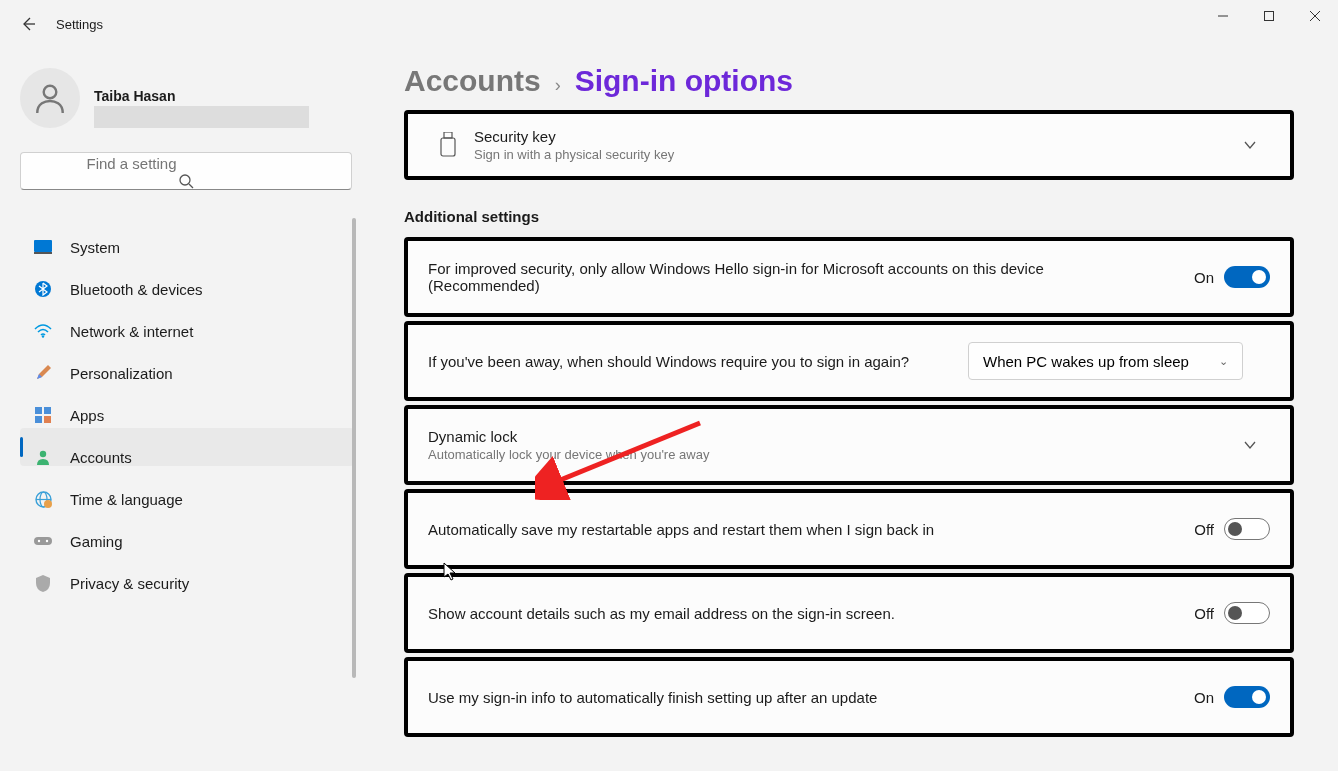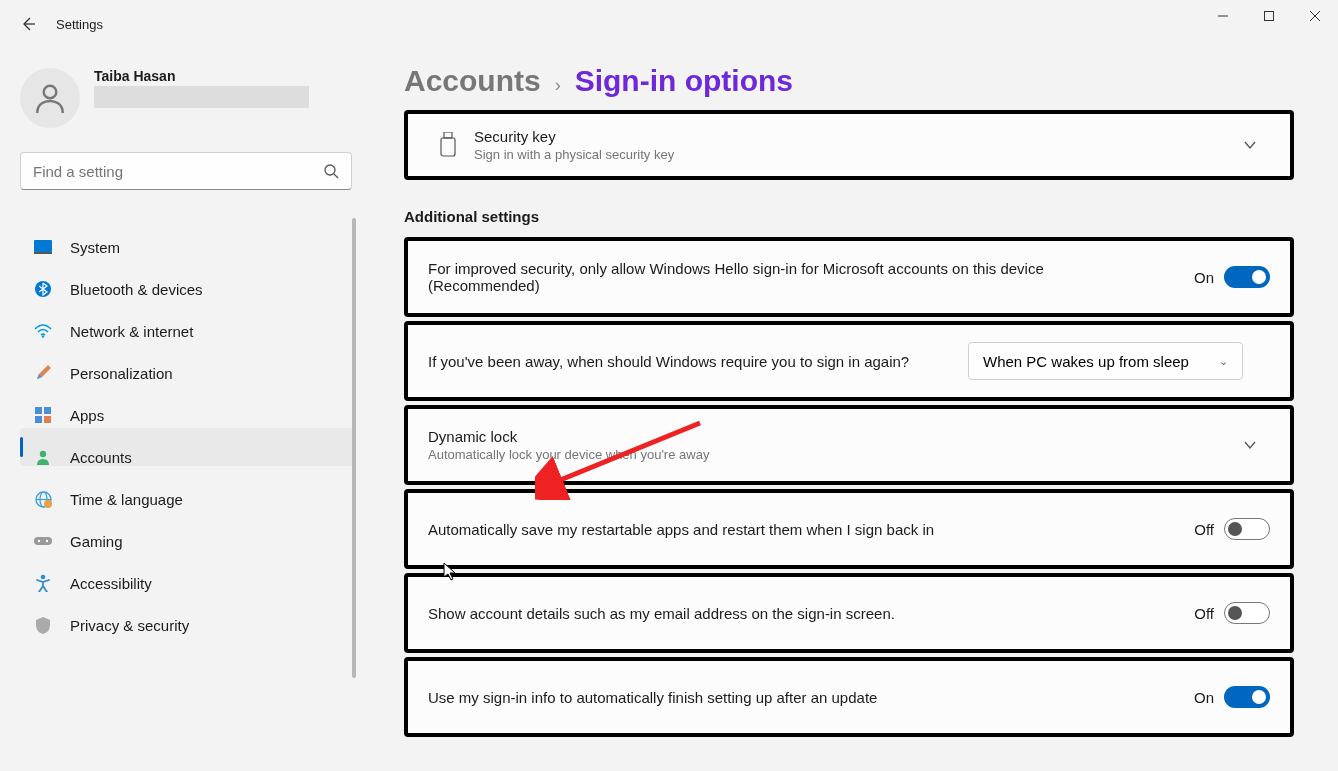--- a/index.html
+++ b/index.html
@@ -7,28 +7,28 @@
 
 
 .titlebar { height: 48px; display: flex; align-items: center; padding: 0 8px; }
 .titlebar .back { width: 40px; display: flex; justify-content: center; align-items: center; cursor: pointer; }
 .titlebar .title { font-size: 13px; color: #1b1b1b; margin-left: 8px; }
 .win-controls { position: absolute; top: 0; right: 0; display: flex; }
 .win-controls div { width: 46px; height: 32px; display: flex; align-items: center; justify-content: center; color: #555; cursor: pointer; }
 
 
 .left { position: absolute; top: 48px; left: 0; width: 360px; height: calc(100% - 48px); padding: 20px 6px 0 20px; }
-.profile { display: flex; align-items: flex-start; gap: 14px; margin-bottom: 24px; }
+.profile { display: flex; align-items: flex-end; gap: 14px; margin-bottom: 24px; }
 .avatar { width: 60px; height: 60px; border-radius: 50%; background: #e6e6e6; display: flex; align-items: center; justify-content: center; }
 .avatar svg { width: 36px; height: 36px; }
 .profile-info { display: flex; flex-direction: column; gap: 2px; }
 .profile-name { font-size: 14px; font-weight: 600; color: #1b1b1b; }
 .profile-email { width: 215px; height: 22px; background: #ddd; }
 
-.search { width: 332px; height: 38px; background: #fefefe; border: 1px solid #d0d0d0; border-bottom: 1.5px solid #888; border-radius: 4px; display: flex; align-items: center; padding: 0 12px; margin-bottom: 28px; }
+.search { width: 332px; height: 38px; background: #fefefe; border: 1px solid #d0d0d0; border-bottom: 1.5px solid #888; border-radius: 4px; display: flex; align-items: center; padding: 0 12px; margin-bottom: 28px; flex-direction: column; }
 .search input { flex: 1; border: none; outline: none; font-size: 15px; background: transparent; color: #555; }
 .search .sicon { width: 16px; height: 16px; }
 
 .nav { display: flex; flex-direction: column; gap: 4px; position: relative; }
 .nav-item { display: flex; align-items: flex-end; gap: 18px; height: 38px; padding: 0 14px; border-radius: 4px; cursor: pointer; font-size: 15px; color: #1b1b1b; }
 .nav-item.active { background: #e9e9e9; position: relative; }
 .nav-item.active::before { content: ""; position: absolute; left: 0; top: 9px; bottom: 9px; width: 3px; background: #0067c0; border-radius: 2px; }
 .nav-icon { width: 18px; height: 18px; display: flex; align-items: center; justify-content: center; }
 
 .nav-scroll { position: absolute; right: -2px; top: 0; bottom: 0; width: 4px; background: #b8b8b8; border-radius: 2px; height: 460px; }
@@ -195,29 +195,20 @@
           <svg width="18" height="12">
             <rect x="0" y="2" width="18" height="8" rx="4" fill="#999"></rect>
             <circle cx="5" cy="6" r="1.2" fill="#fff"></circle>
             <circle cx="13" cy="6" r="1.2" fill="#fff"></circle>
           </svg>
         </span>
       <span>Gaming</span>
     </div>
     <div class="nav-item">
       <span class="nav-icon">
-          <svg width="16" height="18">
-            <circle cx="8" cy="3" r="2.3" fill="#2f8ad6"></circle>
-            <path d="M2 6 L8 8 L14 6 M8 8 L8 12 M8 12 L4 18 M8 12 L12 18" stroke="#2f8ad6" stroke-width="1.8" fill="none" stroke-linecap="round"></path>
-          </svg>
-        </span>
-      <span>Accessibility</span>
-    </div>
-    <div class="nav-item">
-      <span class="nav-icon">
           <svg width="14" height="17">
             <path d="M7 0 L14 3 L14 8 Q14 15 7 17 Q0 15 0 8 L0 3 Z" fill="#aaa"></path>
           </svg>
         </span>
       <span>Privacy &amp; security</span>
     </div>
     <div class="nav-scroll"></div>
   </div>
 </div>
 

